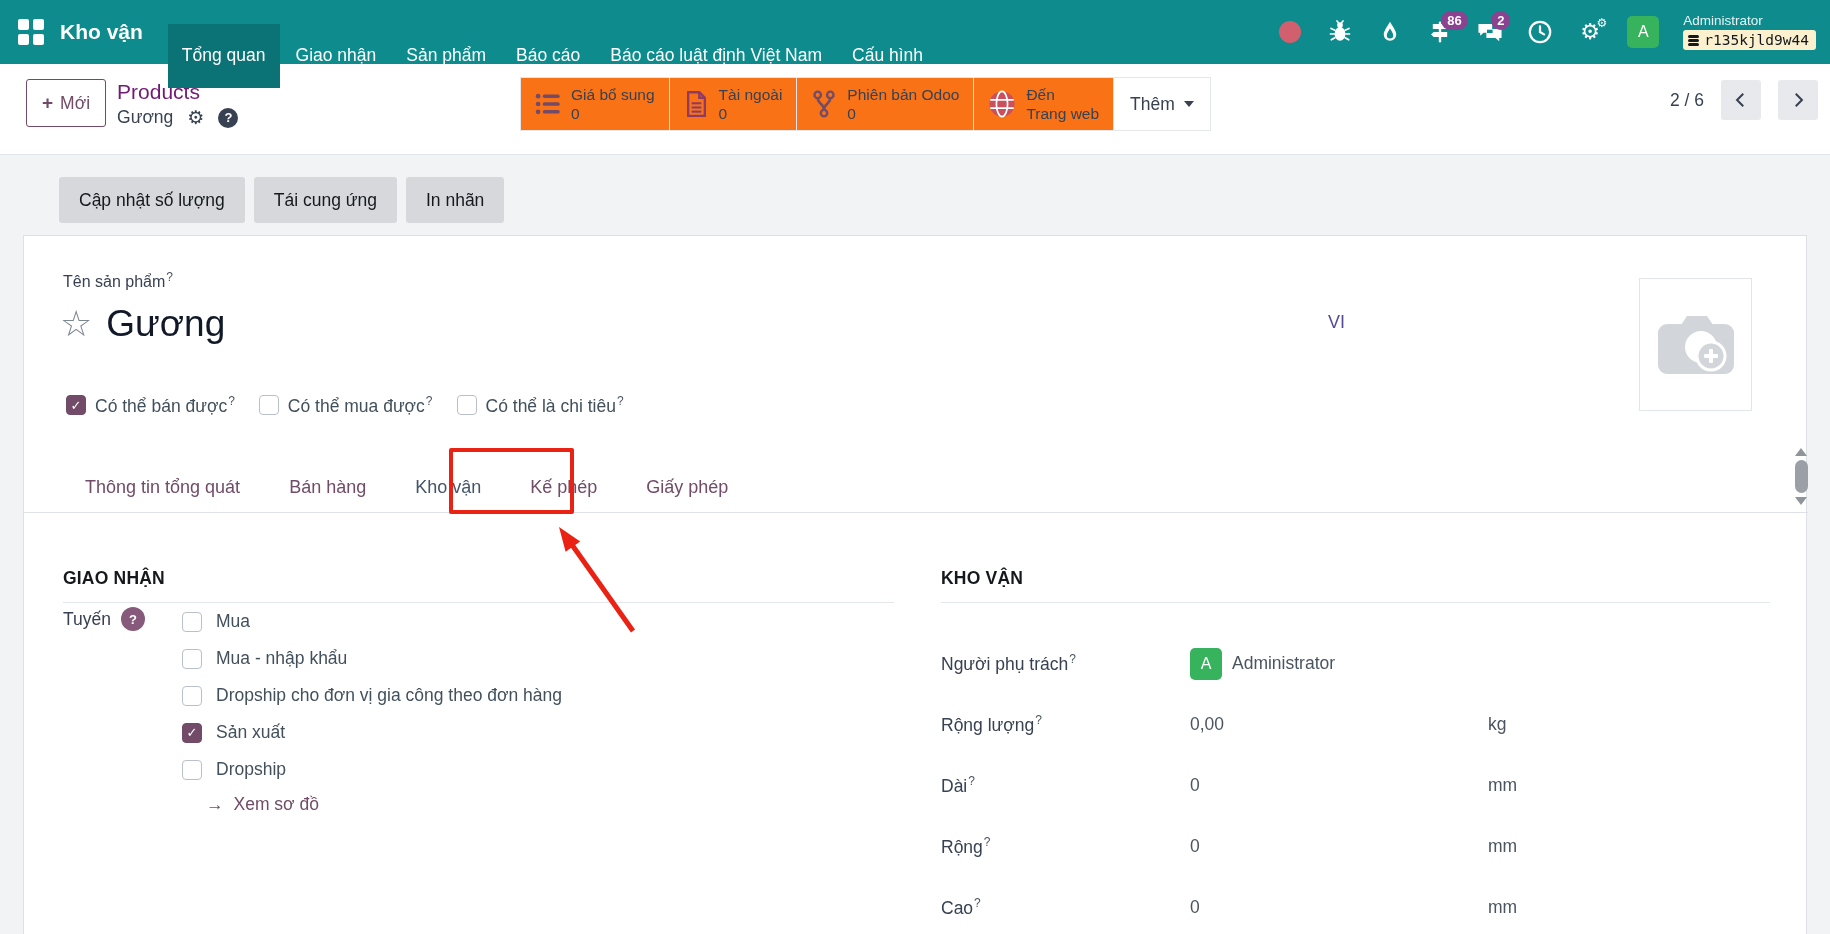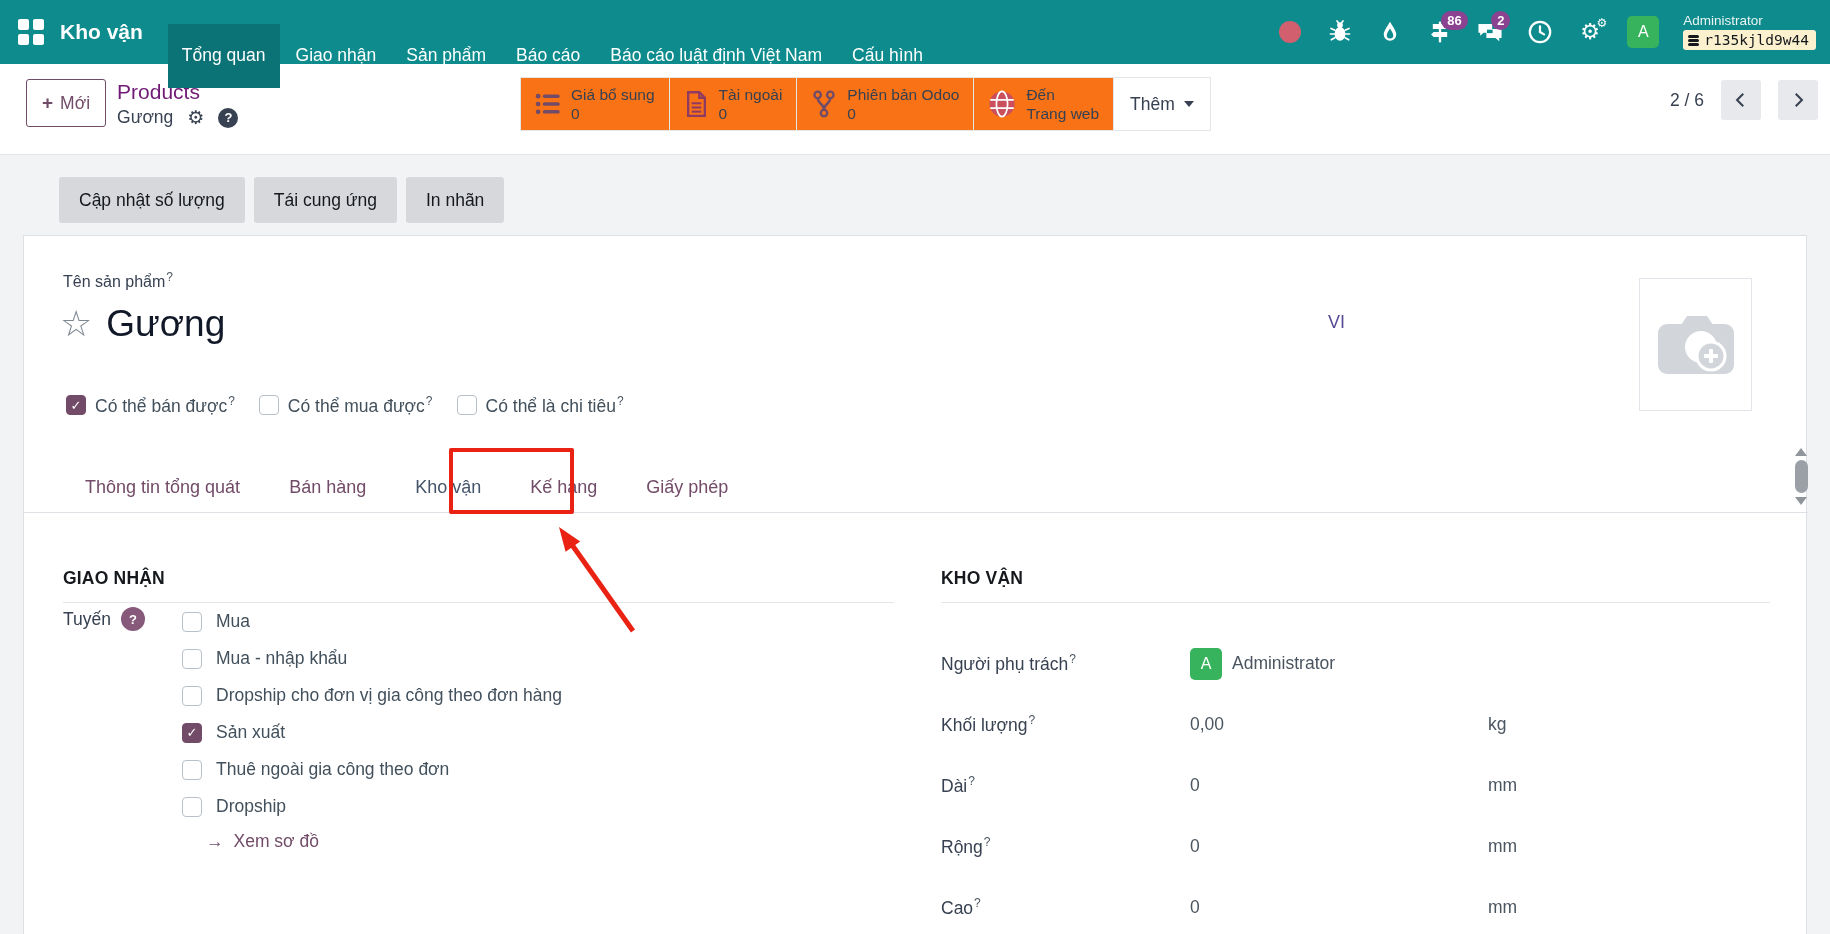--- a/index.html
+++ b/index.html
@@ -345,21 +345,21 @@
     <label class="o-check">
       <span class="cb"></span>
       <span><span>Có thể là chi tiêu</span><span class="sup">?</span></span>
     </label>
   </div>
 
   <div class="tabs">
     <a class="tab">Thông tin tổng quát</a>
     <a class="tab">Bán hàng</a>
     <a class="tab active">Kho vận</a>
-    <a class="tab">Kế hàng</a>
+    <a class="tab">Kế phép</a>
     <a class="tab">Giấy phép</a>
   </div>
 
   <div class="anno-rect"></div>
   <svg class="anno-arrow" width="120" height="135" viewBox="0 0 120 135">
     <line x1="89" y1="120" x2="26" y2="31" stroke="#ea2214" stroke-width="5"></line>
     <polygon points="15,16 36.2,30.4 21.6,40.8" fill="#ea2214"></polygon>
   </svg>
 
   <div class="col col-left">
@@ -381,24 +381,20 @@
         <label class="route-item">
           <span class="cb"></span>
           <span>Dropship cho đơn vị gia công theo đơn hàng</span>
         </label>
         <label class="route-item">
           <span class="cb checked"></span>
           <span>Sản xuất</span>
         </label>
         <label class="route-item">
           <span class="cb"></span>
-          <span>Thuê ngoài gia công theo đơn</span>
-        </label>
-        <label class="route-item">
-          <span class="cb"></span>
           <span>Dropship</span>
         </label>
         <a class="diagram-link">
           <span>→</span>
           <span>Xem sơ đồ</span>
         </a>
       </div>
     </div>
   </div>
 
@@ -407,21 +403,21 @@
     <div class="inv-rows">
       <div class="inv-row">
         <span class="inv-label"><span>Người phụ trách</span><span class="sup">?</span></span>
         <span class="user-value">
           <span class="avatar-lg">A</span>
           <span class="inv-value">Administrator</span>
         </span>
         <span></span>
       </div>
       <div class="inv-row">
-        <span class="inv-label"><span>Khối lượng</span><span class="sup">?</span></span>
+        <span class="inv-label"><span>Rộng lượng</span><span class="sup">?</span></span>
         <span class="inv-value">0,00</span>
         <span class="inv-unit">kg</span>
       </div>
       <div class="inv-row">
         <span class="inv-label"><span>Dài</span><span class="sup">?</span></span>
         <span class="inv-value">0</span>
         <span class="inv-unit">mm</span>
       </div>
       <div class="inv-row">
         <span class="inv-label"><span>Rộng</span><span class="sup">?</span></span>

